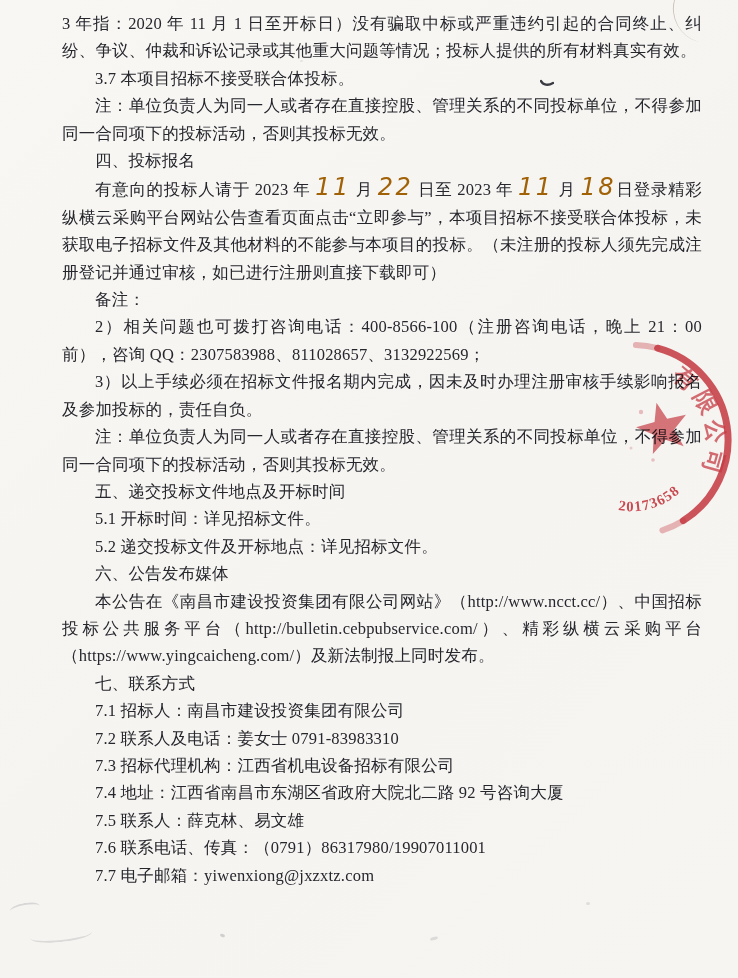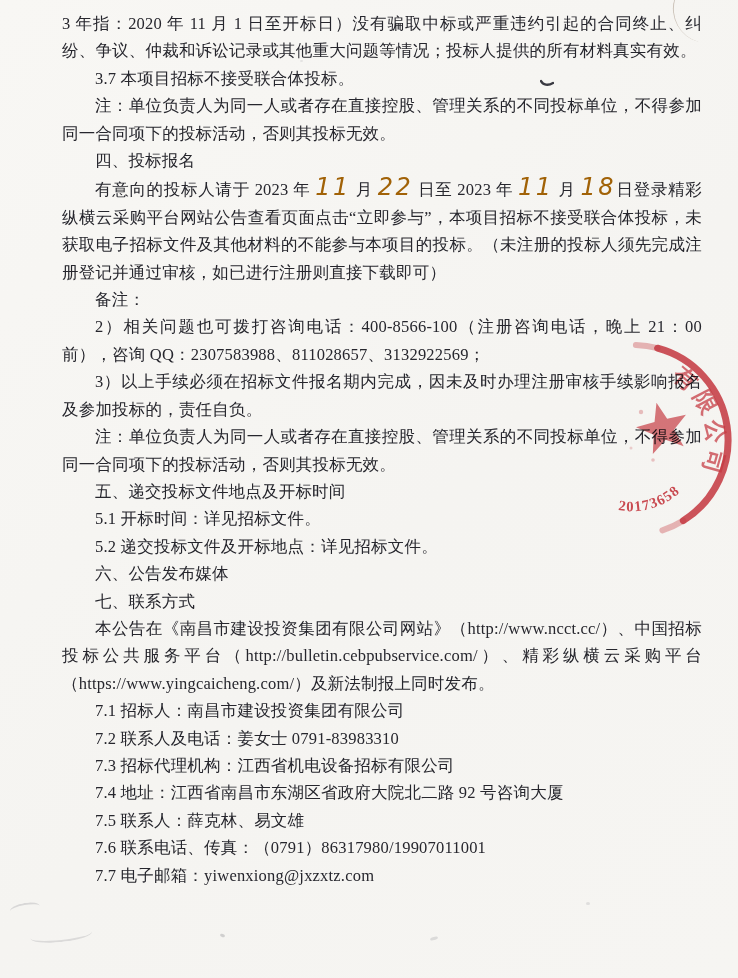--- a/index.html
+++ b/index.html
@@ -70,22 +70,22 @@
     <p class="para bold indent"><span class="run">四、投标报名</span></p>
     <p class="para indent"><span class="run">有意向的投标人请于 2023 年 </span><span class="hw">11</span><span class="run"> 月 </span><span class="hw">22</span><span class="run"> 日至 2023 年 </span><span class="hw">11</span><span class="run"> 月 </span><span class="hw">18</span><span class="run">日登录精彩纵横云采购平台网站公告查看页面点击“立即参与”，本项目招标不接受联合体投标，未获取电子招标文件及其他材料的不能参与本项目的投标。（未注册的投标人须先完成注册登记并通过审核，如已进行注册则直接下载即可）</span></p>
     <p class="para bold indent"><span class="run">备注：</span></p>
     <p class="para indent"><span class="run">2）相关问题也可拨打咨询电话：400-8566-100（注册咨询电话，晚上 21：00 前），咨询 QQ：2307583988、811028657、3132922569；</span></p>
     <p class="para indent"><span class="run">3）以上手续必须在招标文件报名期内完成，因未及时办理注册审核手续影响报名及参加投标的，责任自负。</span></p>
     <p class="para bold indent"><span class="run">注：单位负责人为同一人或者存在直接控股、管理关系的不同投标单位，不得参加同一合同项下的投标活动，否则其投标无效。</span></p>
     <p class="para bold indent"><span class="run">五、递交投标文件地点及开标时间</span></p>
     <p class="para indent"><span class="run">5.1 开标时间：详见招标文件。</span></p>
     <p class="para indent"><span class="run">5.2 递交投标文件及开标地点：详见招标文件。</span></p>
     <p class="para bold indent"><span class="run">六、公告发布媒体</span></p>
+    <p class="para indent"><span class="run">本公告在《南昌市建设投资集团有限公司网站》（http://www.ncct.cc/）、中国招标投标公共服务平台（http://bulletin.cebpubservice.com/）、精彩纵横云采购平台（https://www.yingcaicheng.com/）及新法制报上同时发布。</span></p>
     <p class="para bold indent"><span class="run">七、联系方式</span></p>
-    <p class="para indent"><span class="run">本公告在《南昌市建设投资集团有限公司网站》（http://www.ncct.cc/）、中国招标投标公共服务平台（http://bulletin.cebpubservice.com/）、精彩纵横云采购平台（https://www.yingcaicheng.com/）及新法制报上同时发布。</span></p>
     <p class="para indent"><span class="run">7.1 招标人：南昌市建设投资集团有限公司</span></p>
     <p class="para indent"><span class="run">7.2 联系人及电话：姜女士 0791-83983310</span></p>
     <p class="para indent"><span class="run">7.3 招标代理机构：江西省机电设备招标有限公司</span></p>
     <p class="para indent"><span class="run">7.4 地址：江西省南昌市东湖区省政府大院北二路 92 号咨询大厦</span></p>
     <p class="para indent"><span class="run">7.5 联系人：薛克林、易文雄</span></p>
     <p class="para indent"><span class="run">7.6 联系电话、传真：（0791）86317980/19907011001</span></p>
     <p class="para indent"><span class="run">7.7 电子邮箱：yiwenxiong@jxzxtz.com</span></p>
   </div>
 
 <svg class="stamp" viewBox="0 0 240 240" width="240" height="240" aria-hidden="true">

